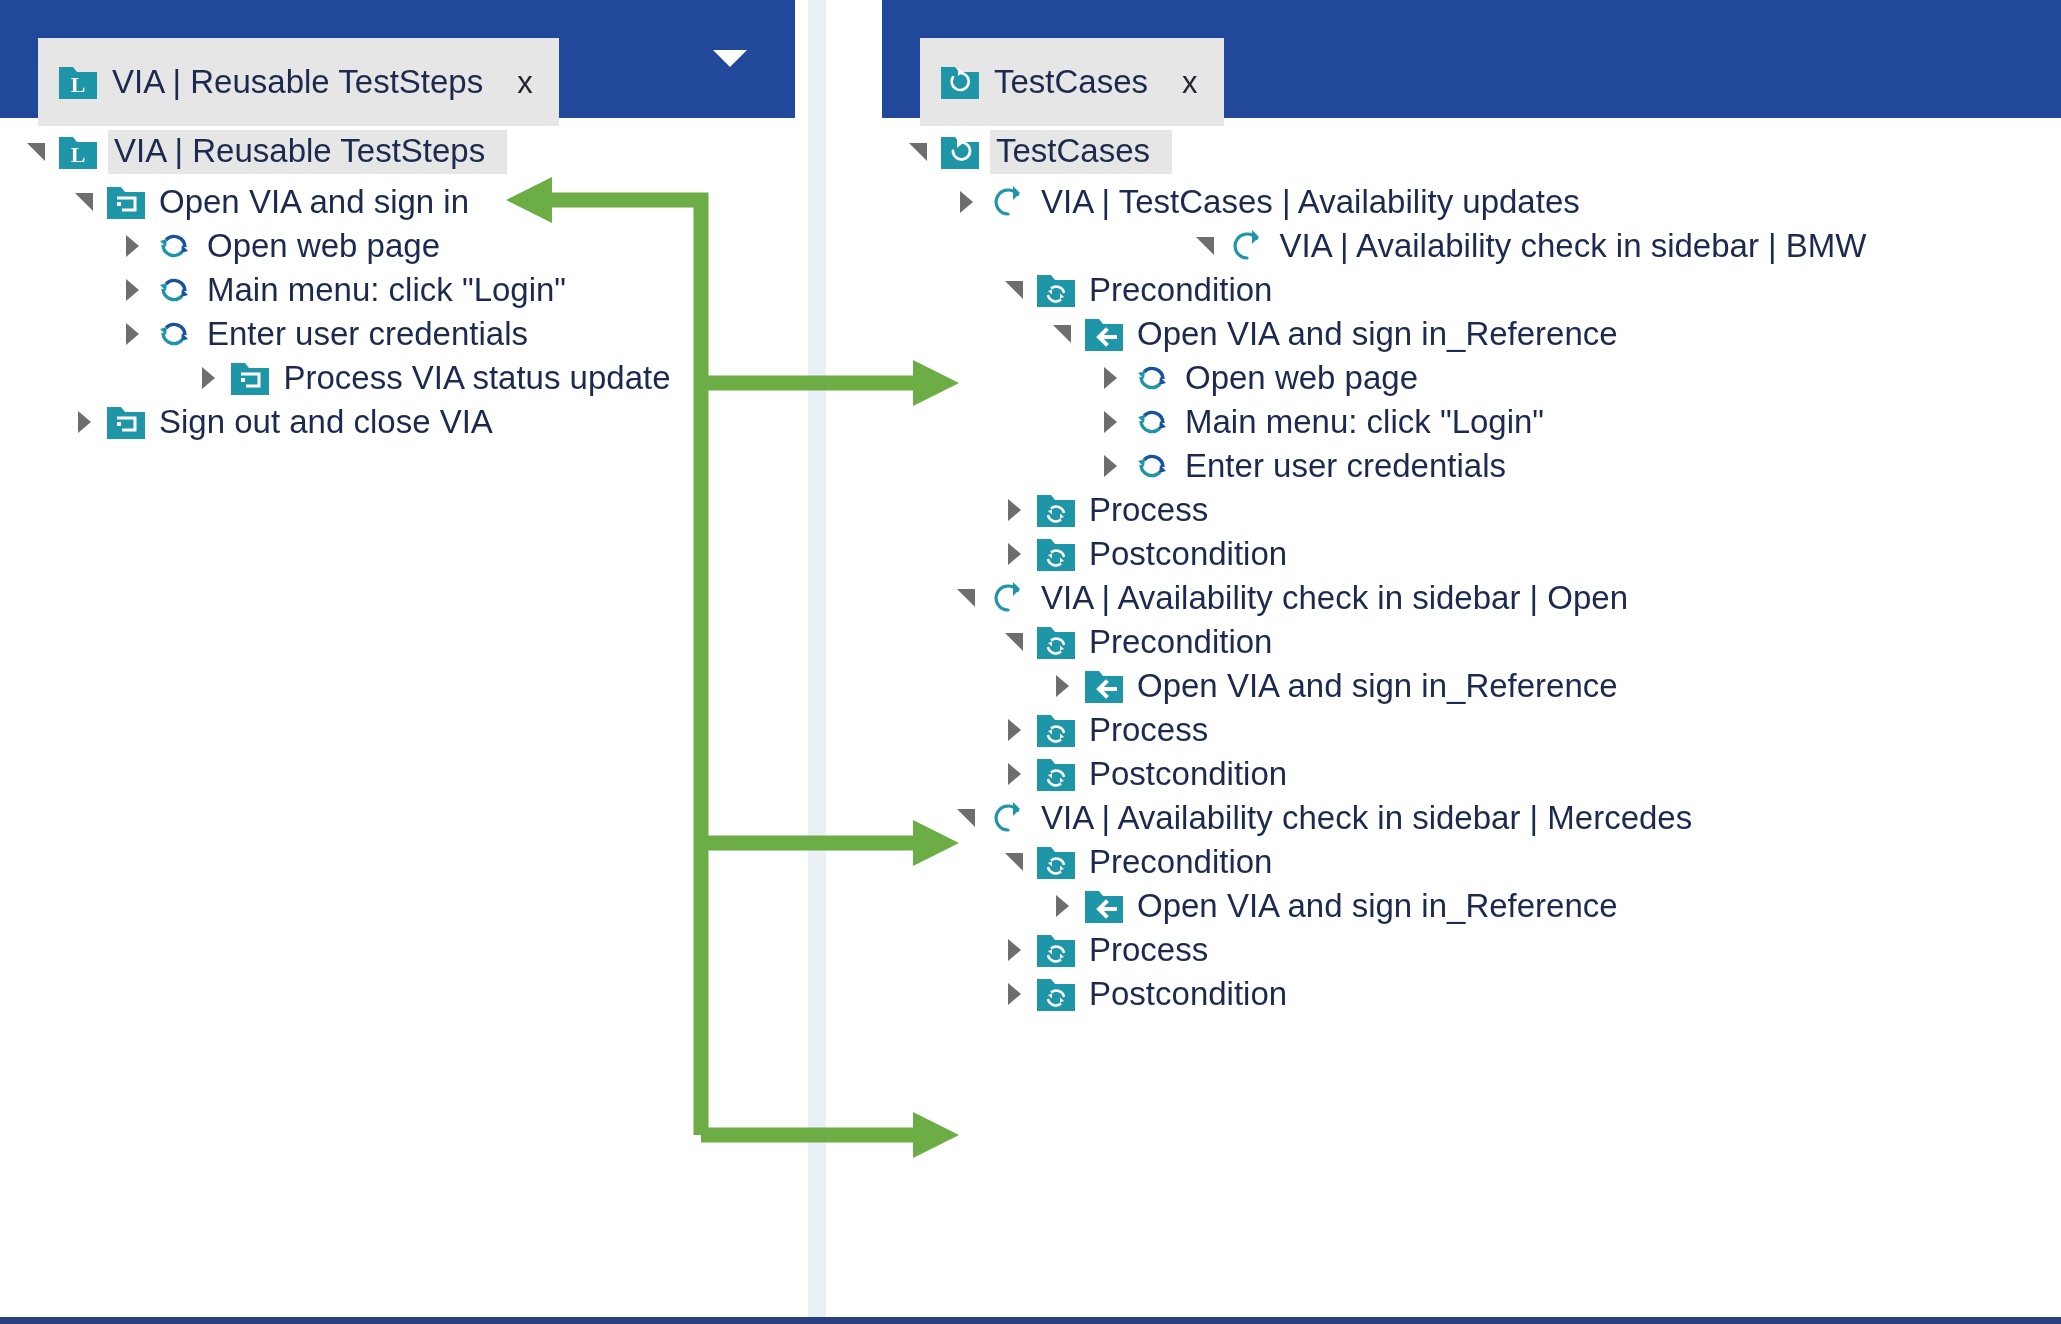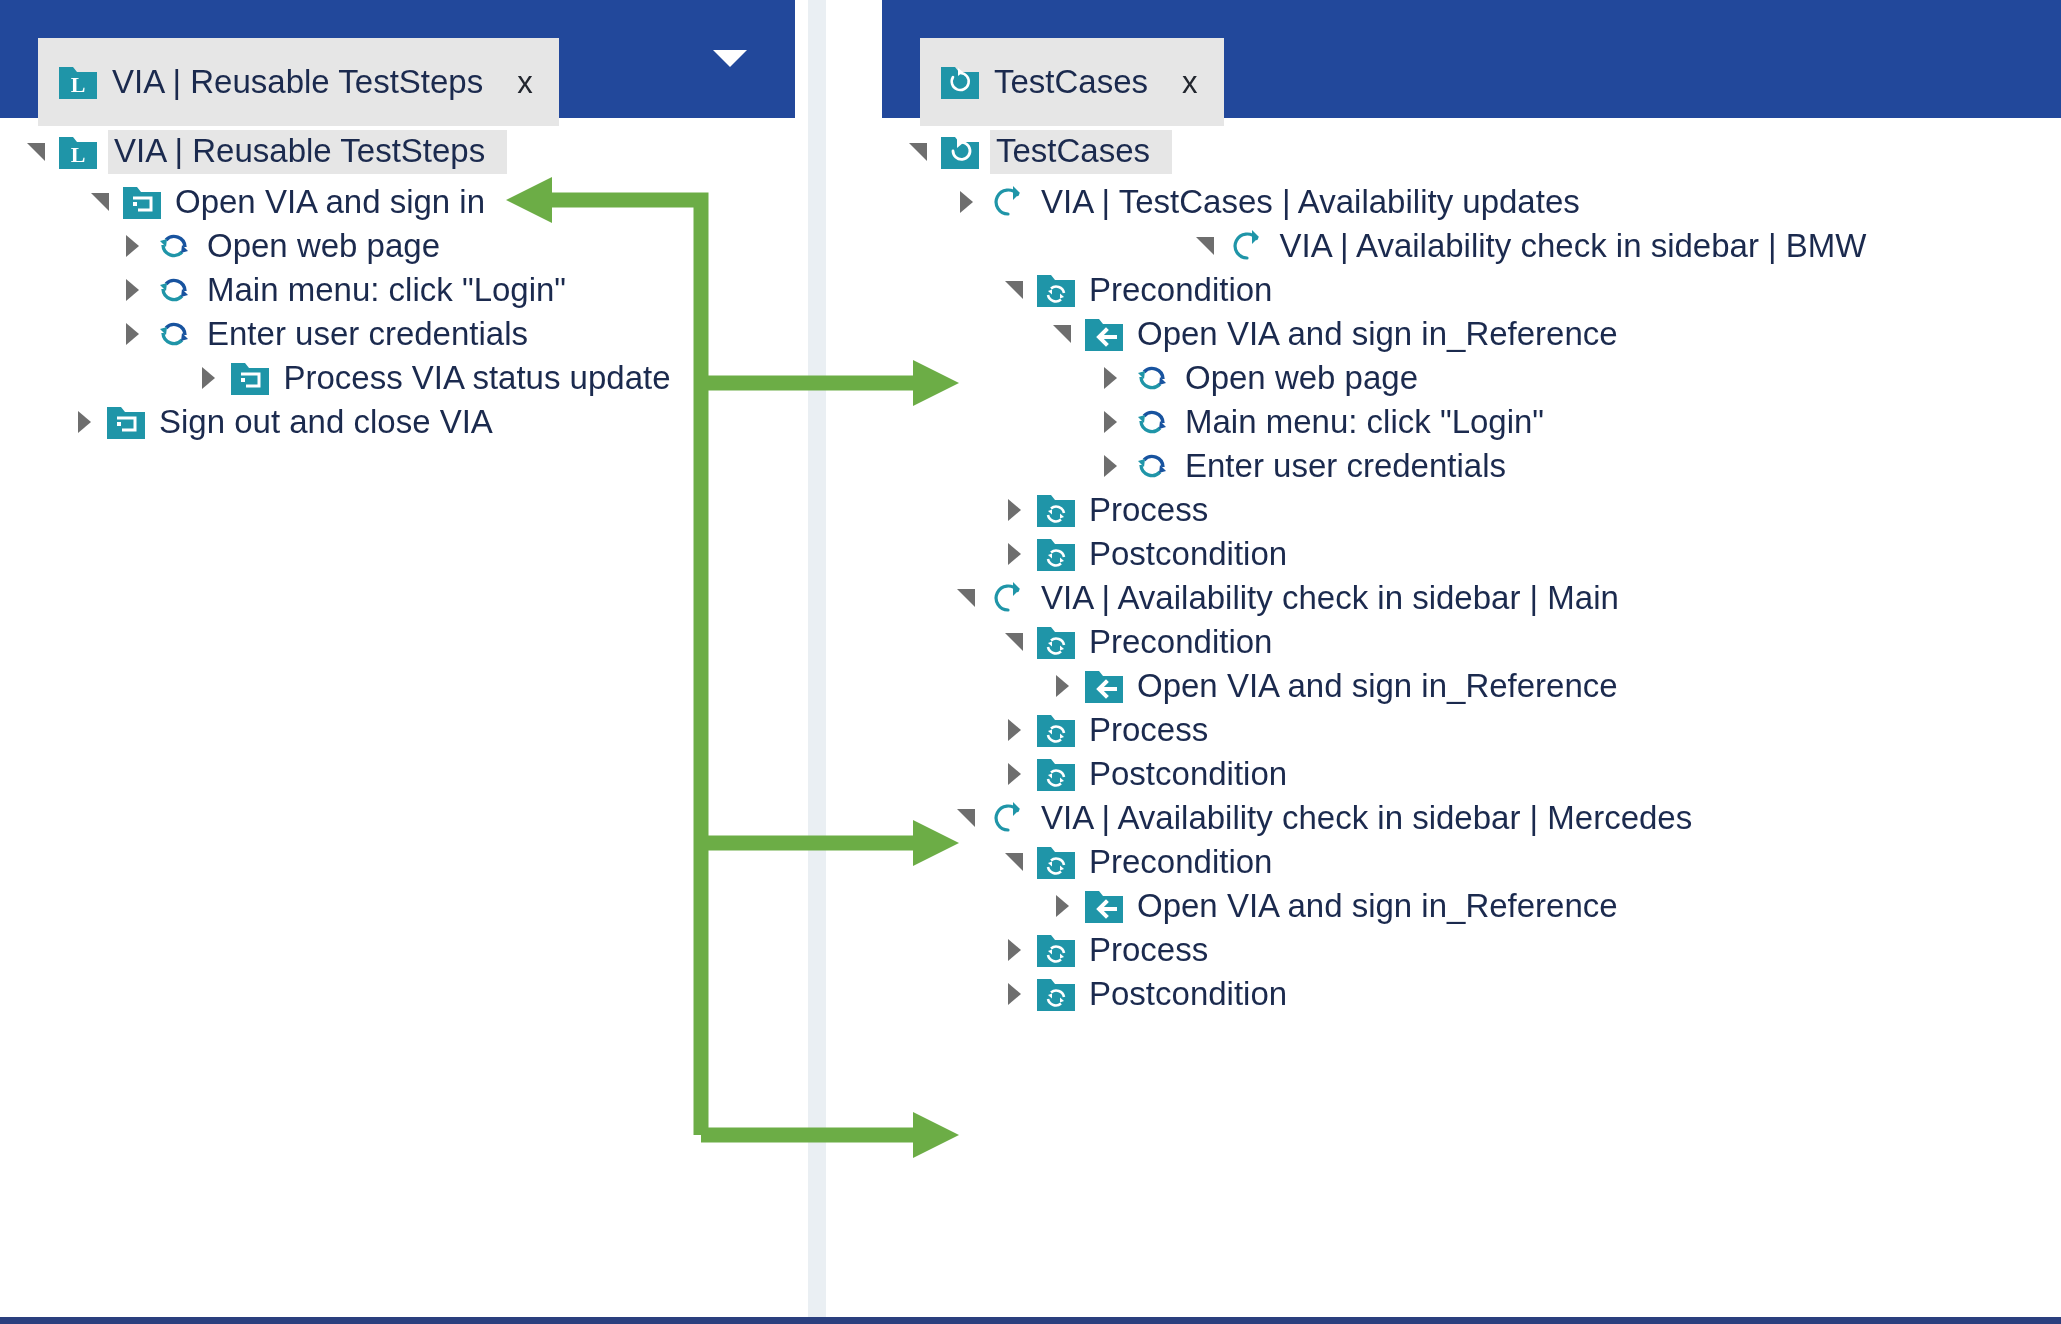--- a/index.html
+++ b/index.html
@@ -155,21 +155,21 @@
         <div class="row root" style="padding-left: 22px; margin-top: 6px;">
           <span class="twisty expanded"></span>
           <span class="ico">
             <svg width="40" height="38" viewBox="0 0 40 38">
               <path d="M1 4 h14 l4 5 h20 v27 H1 Z" fill="#1f95a8"></path>
               <text x="20" y="29" font-family="Liberation Serif, serif" font-size="22" font-weight="bold" fill="#ffffff" text-anchor="middle">L</text>
             </svg>
           </span>
           <span class="label">VIA | Reusable TestSteps</span>
         </div>
-        <div class="row" style="padding-left: 70px; margin-left: 16px;">
+        <div class="row" style="padding-left: 70px;">
           <span class="twisty expanded"></span>
           <span class="ico">
             <svg width="40" height="38" viewBox="0 0 40 38">
               <path d="M1 4 h14 l4 5 h20 v27 H1 Z" fill="#1f95a8"></path>
               <path d="M11 15 h18 v12 h-13" fill="none" stroke="#ffffff" stroke-width="3"></path>
               <rect x="11" y="19" width="4" height="4" fill="#ffffff"></rect>
             </svg>
           </span>
           <span class="label">Open VIA and sign in</span>
         </div>
@@ -370,21 +370,21 @@
           <span class="label">Postcondition</span>
         </div>
         <div class="row" style="padding-left: 70px;">
           <span class="twisty expanded"></span>
           <span class="ico">
             <svg width="40" height="38" viewBox="0 0 40 38">
               <path d="M20 31 a12 12 0 1 1 9.5 -19.5" fill="none" stroke="#1f95a8" stroke-width="3.2" stroke-linecap="round"></path>
               <path d="M25 3 l7 7 -7 7 z" fill="#1f95a8"></path>
             </svg>
           </span>
-          <span class="label">VIA | Availability check in sidebar | Main</span>
+          <span class="label">VIA | Availability check in sidebar | Open</span>
         </div>
         <div class="row" style="padding-left: 118px;">
           <span class="twisty expanded"></span>
           <span class="ico">
             <svg width="40" height="38" viewBox="0 0 40 38">
               <path d="M1 4 h14 l4 5 h20 v27 H1 Z" fill="#1f95a8"></path>
               <path d="M12 24 a8 8 0 0 0 13 4.5" fill="none" stroke="#ffffff" stroke-width="2.6"></path>
               <path d="M28 22 a8 8 0 0 0 -13 -4.5" fill="none" stroke="#ffffff" stroke-width="2.6"></path>
               <path d="M12 20 l4 -1.5 0 5 z" fill="#ffffff"></path>
               <path d="M28 26 l-4 1.5 0 -5 z" fill="#ffffff"></path>

